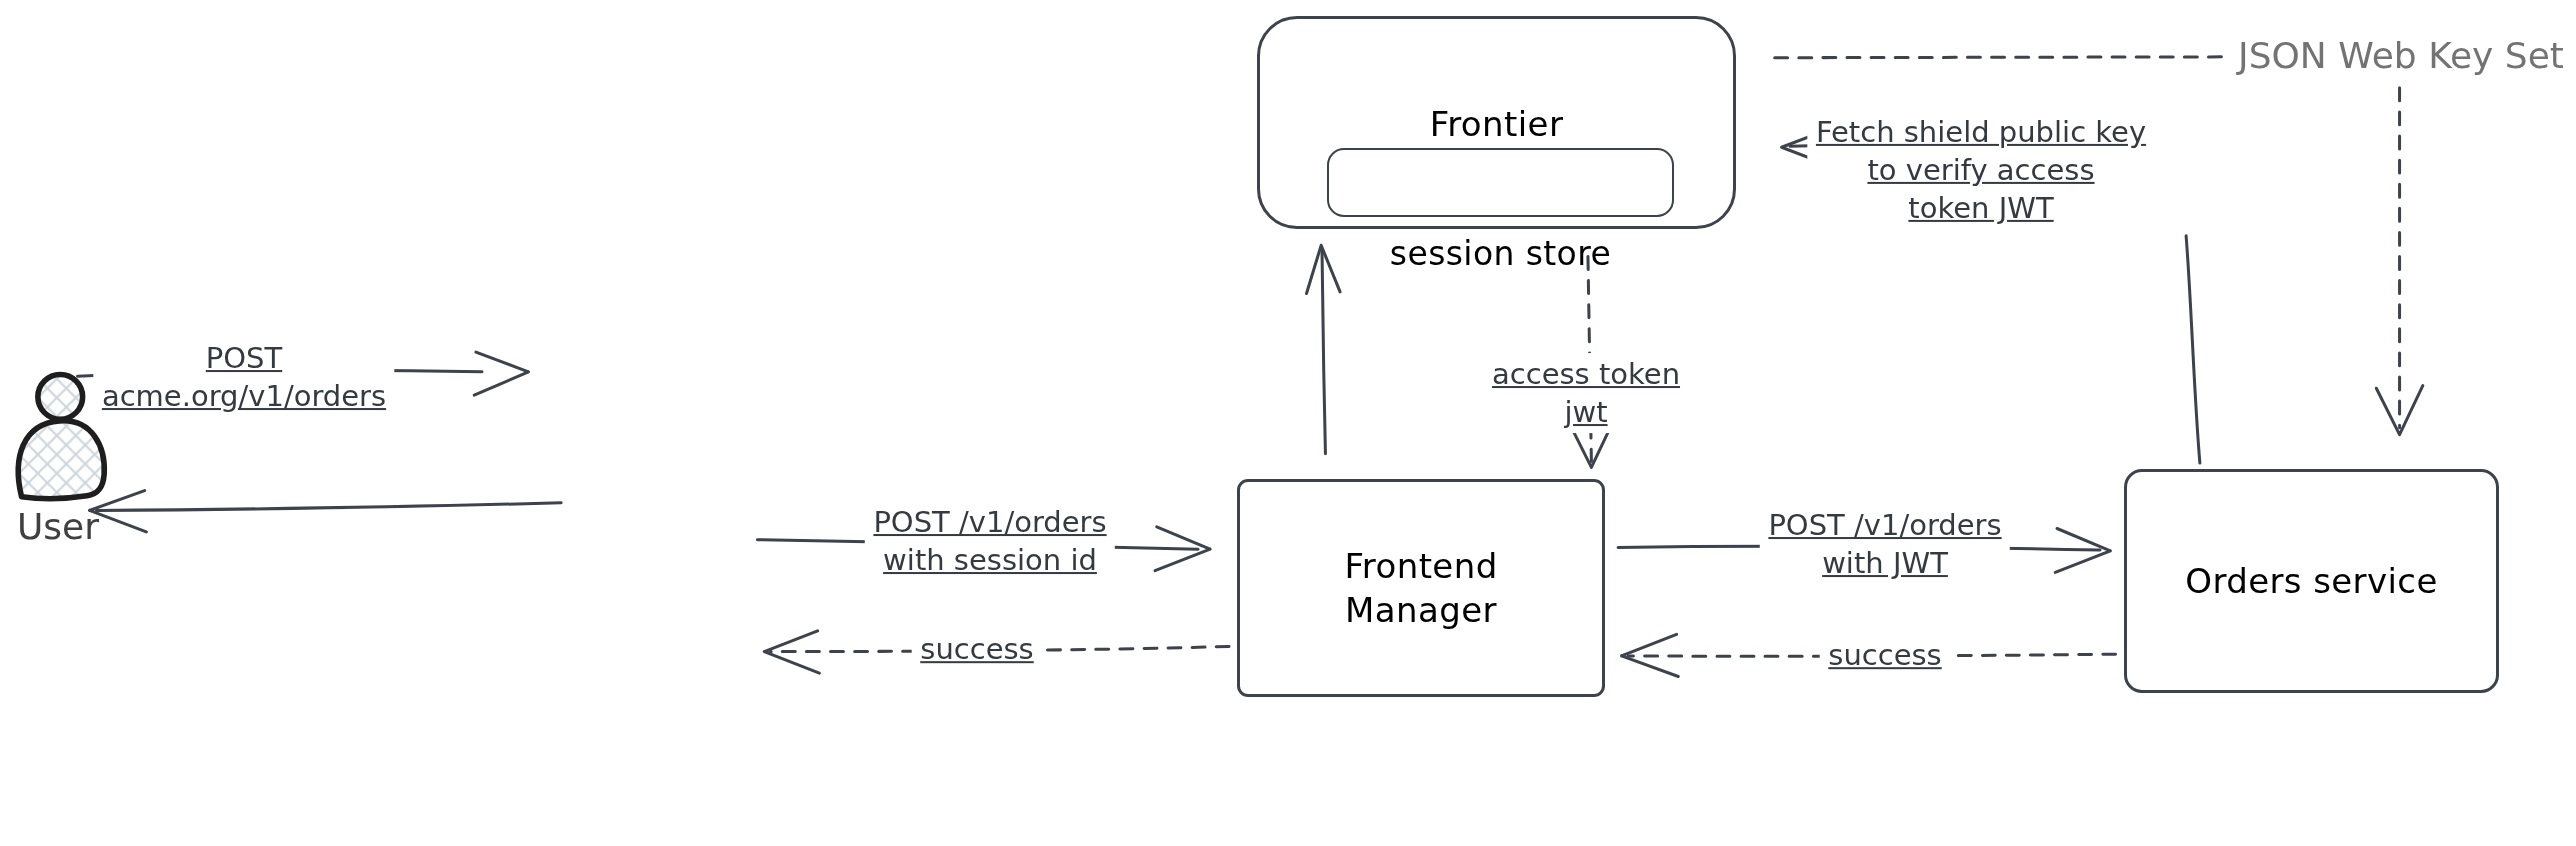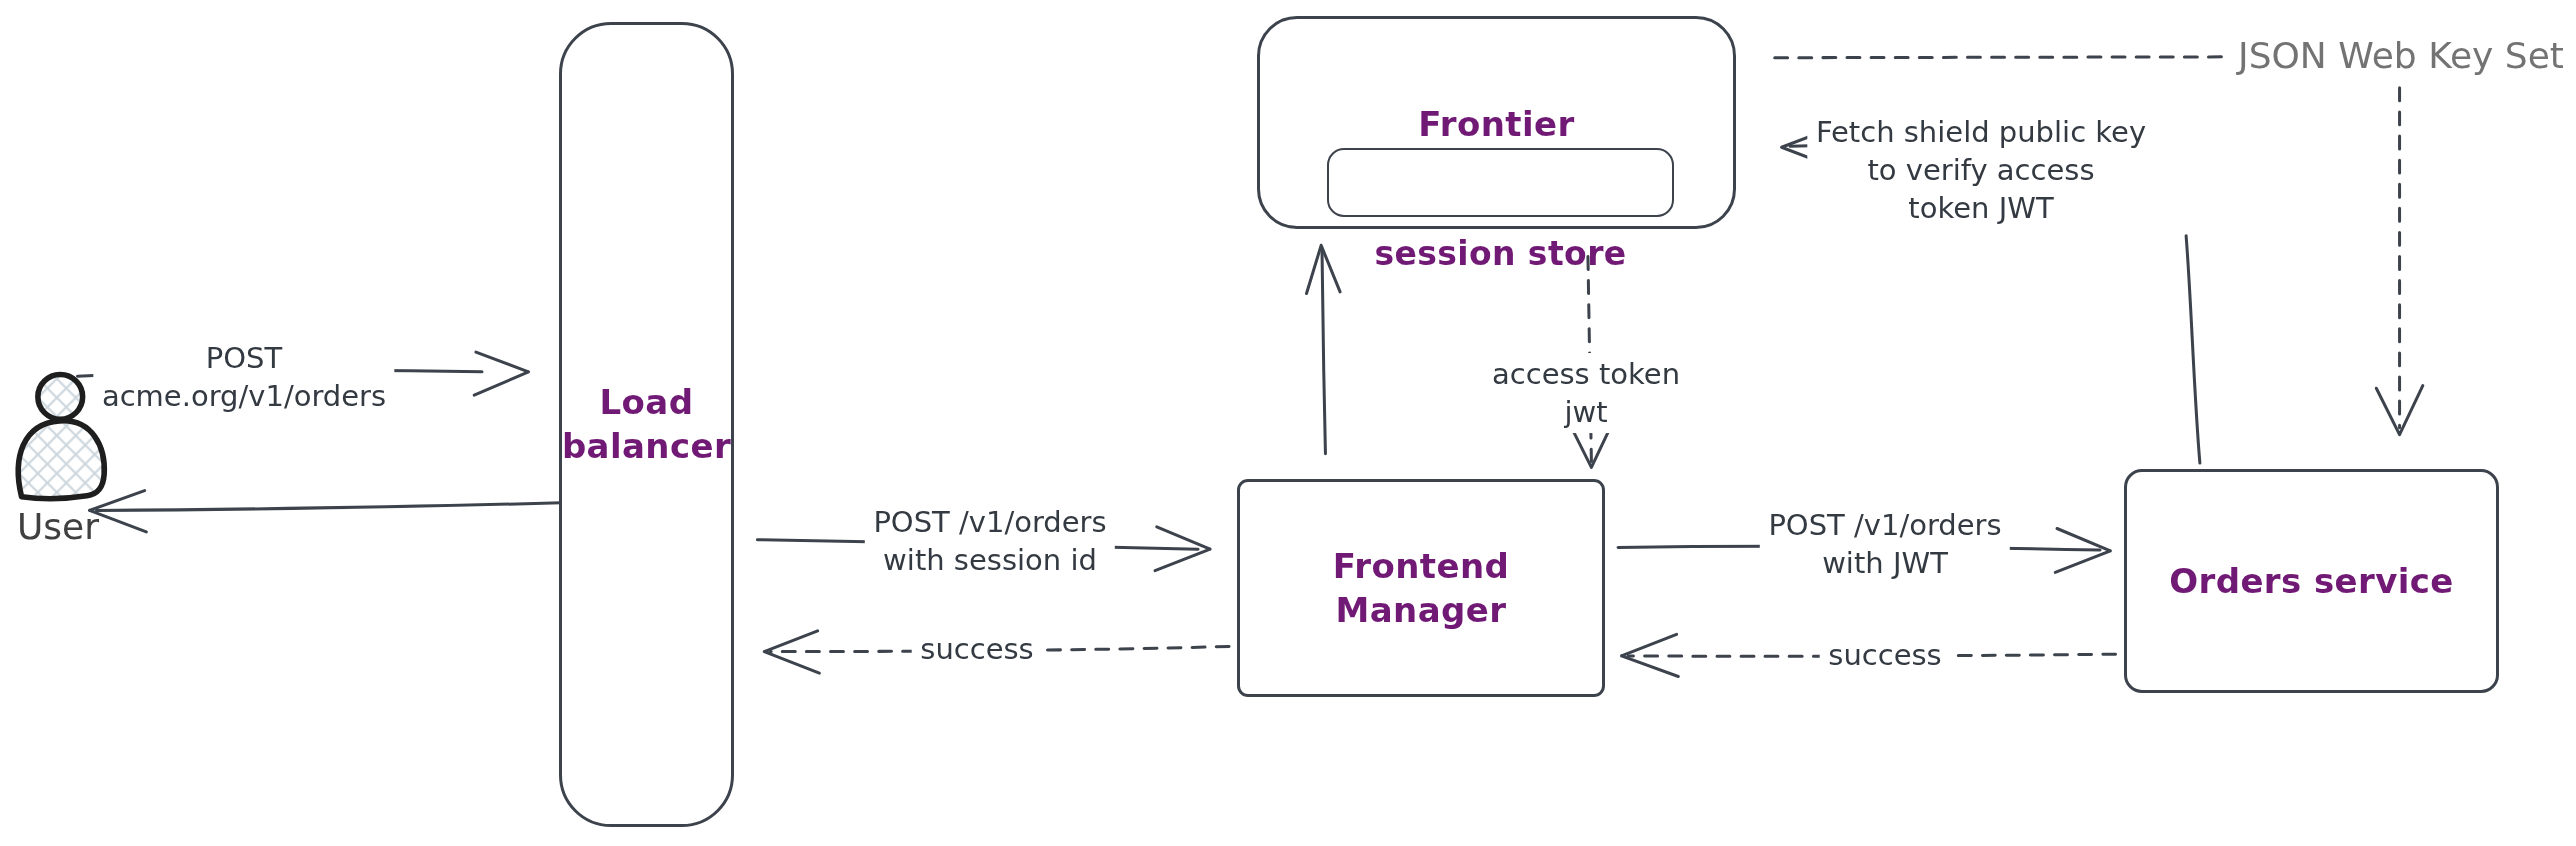--- a/index.html
+++ b/index.html
@@ -17,23 +17,22 @@
     border:3px solid #3d434c;
     background:#ffffff;
     box-sizing:border-box;
     display:flex;align-items:center;justify-content:center;
   }
   .node-label{
     white-space:pre-line;
     text-align:center;
     font-size:34px;
     line-height:1.3;
-    color:#701a75;
+    color:#000000;
     letter-spacing:0.4px;
-    font-weight:bold;
   }
   .lb{left:559px;top:21.5px;width:175px;height:805px;border-radius:52px;}
   .frontier{left:1257px;top:15.5px;width:479px;height:213px;border-radius:40px;display:block;}
   .frontier .node-label{position:absolute;left:0;right:0;top:83px;}
   .session-store{
     position:absolute;left:67px;top:129px;width:343px;height:65px;
     border:2.6px solid #3d434c;border-radius:17px;
     display:flex;align-items:center;justify-content:center;
   }
   .session-store .node-label{font-size:33px;}
@@ -42,20 +41,21 @@
   .edge-label{
     position:absolute;
     transform:translate(-50%,-50%);
     background:#ffffff;
     white-space:pre-line;
     text-align:center;
     font-size:29px;
     line-height:1.32;
     color:#343a42;
     padding:1.7px 8.6px;
+    text-decoration:underline;
   }
   .jwks-label{
     position:absolute;
     transform:translate(-50%,-50%);
     font-size:36px;
     color:#737373;
     white-space:nowrap;
   }
   .user-label{
     position:absolute;left:17px;top:506px;
@@ -132,24 +132,20 @@
         <path d="M 2062 67 L 2588 66" stroke-dasharray="15 13"></path>
       </g>
 
       <g>
         <path d="M 2788 102 L 2788 497" stroke-dasharray="15 13"></path>
         <path d="M 2761 451 L 2788 505 M 2788 505 L 2815 448"></path>
       </g>
     </g>
   </svg>
 
-  <div class="node lb">
-    <div class="node-label">Load
-balancer</div>
-  </div>
 
   <div class="node frontier">
     <div class="node-label">Frontier</div>
     <div class="session-store">
       <div class="node-label">session store</div>
     </div>
   </div>
 
   <div class="node fm">
     <div class="node-label">Frontend

